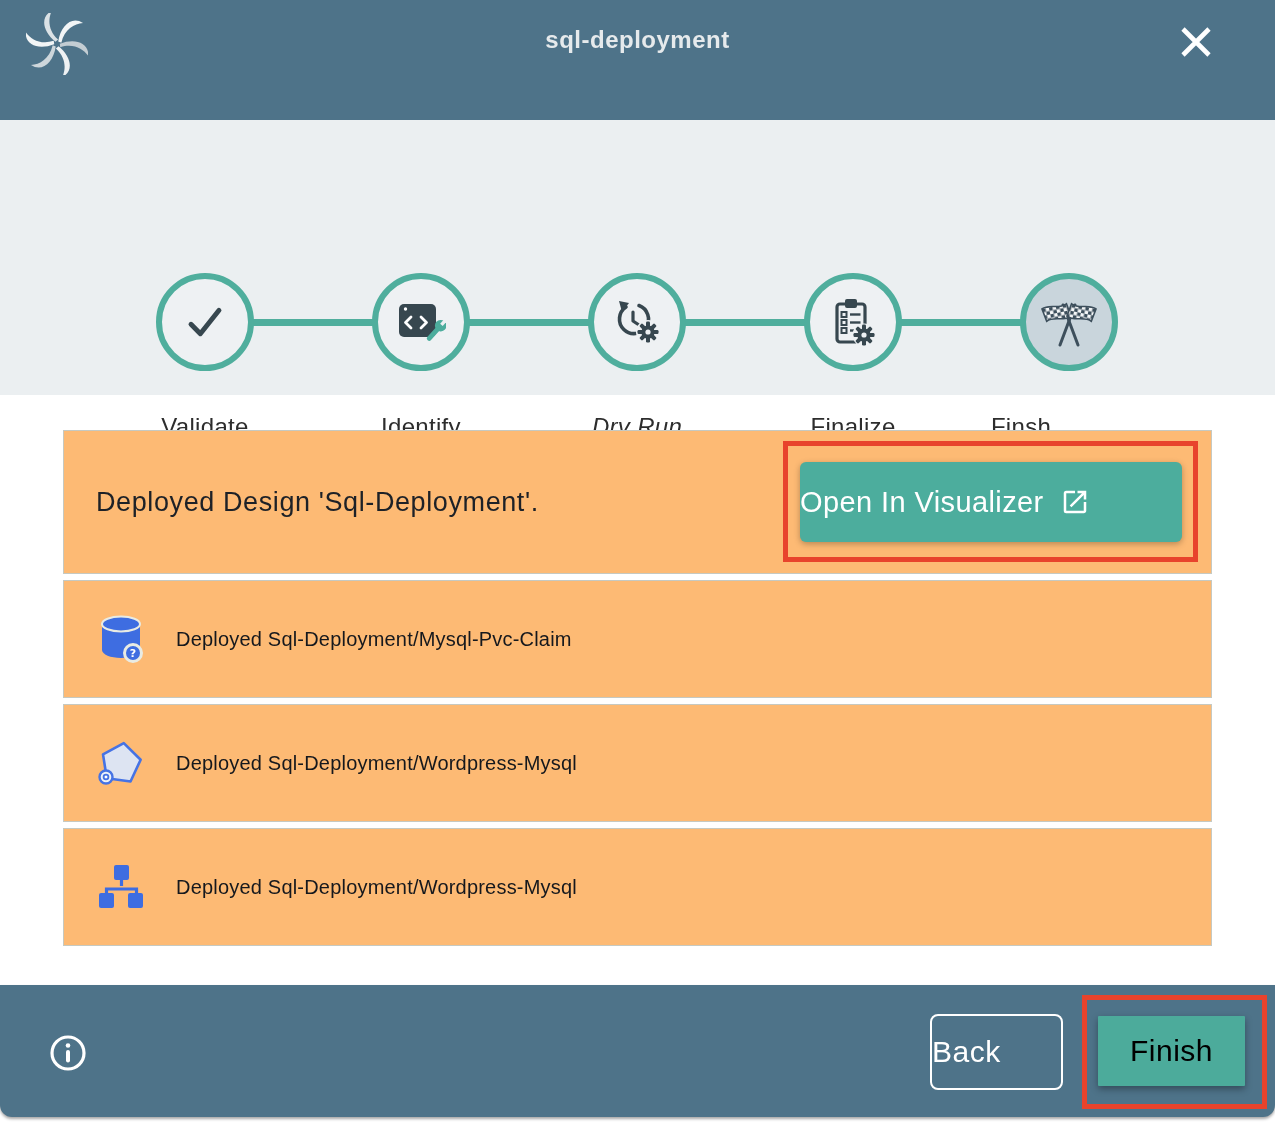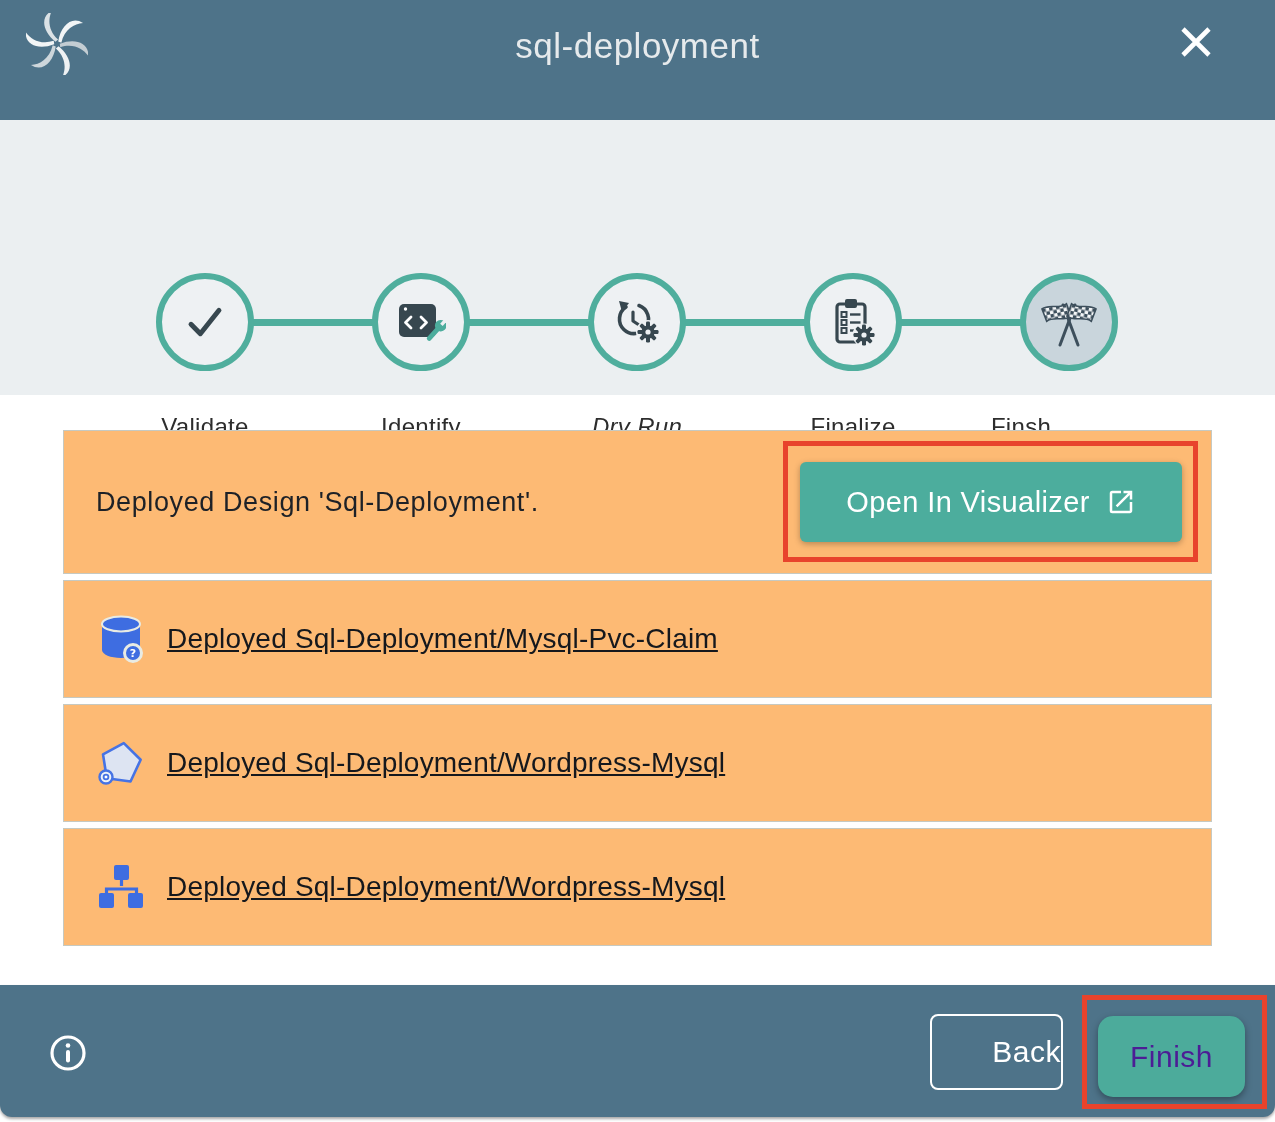--- a/index.html
+++ b/index.html
@@ -4,65 +4,65 @@
 <style>
   * { margin:0; padding:0; box-sizing:border-box; }
   html,body { background:#ffffff; }
   body { font-family:"Liberation Sans","DejaVu Sans",sans-serif; }
   .dialog { position:relative; width:1275px; height:1122px; background:#ffffff; overflow:hidden; }
 
   
   .header { position:absolute; left:0; top:0; width:1275px; height:120px; background:#4e7389; }
   .logo { position:absolute; left:26px; top:13px; width:62px; height:62px; }
   .title { position:absolute; left:0; right:0; top:26px; text-align:center;
-           font-size:35px; letter-spacing:.5px; color:#e6eaec; }
+           font-size:24px; letter-spacing:.5px; color:#e6eaec;font-weight:bold; }
   .close-btn { position:absolute; left:1172px; top:18px; width:48px; height:48px;
                display:flex; align-items:center; justify-content:center; cursor:pointer; background:transparent; border:none; }
 
   
   .stepper { position:absolute; left:0; top:120px; width:1275px; height:275px; background:#ebeff1; }
   .connector { position:absolute; left:205px; top:199px; width:864px; height:7px; background:#4fae9d; }
   .step-circle { position:absolute; top:153px; width:98px; height:98px; border:6px solid #4fae9d;
                  border-radius:50%; background:#eef1f3; display:flex; align-items:center; justify-content:center; }
   .step-circle.active { background:#c9d5dc; }
   .step-label { position:absolute; top:287px; width:170px; text-align:center;
                 font-size:24px; line-height:40px; color:#2d2d2d; letter-spacing:.3px; }
   .row { position:absolute; left:63px; width:1149px; background:#fdba74; border:1px solid #c6c9c1;
          display:flex; align-items:center; }
   .row-design   { top:430px; height:144px; }
   .row-item-1   { top:580px; height:118px; }
   .row-item-2   { top:704px; height:118px; }
   .row-item-3   { top:828px; height:118px; }
   .design-text { padding-left:32px; font-size:27px; letter-spacing:.6px; color:#1d2127; }
   .item-icon { width:48px; height:48px; margin-left:33px; flex:0 0 48px;
                display:flex; align-items:center; justify-content:center; }
-  .item-text { margin-left:22px; font-size:28px; letter-spacing:.2px; color:#15181d;text-decoration:underline; }
+  .item-text { margin-left:31px; font-size:20px; letter-spacing:.2px; color:#15181d; }
 
   .visualizer-btn { position:absolute; left:800px; top:462px; width:382px; height:80px;
                     background:#4cad9d; border:none; border-radius:6px; cursor:pointer;
-                    display:flex; align-items:center; justify-content:center; gap:16px;
+                    display:flex; align-items:center; gap:16px;
                     color:#ffffff; font-size:29px; letter-spacing:.4px;
                     box-shadow:0 2px 6px rgba(0,0,0,.28); }
 
   .annotation { position:absolute; border:5px solid #e8432c; pointer-events:none; z-index:9; }
   .annotation-1 { left:783px; top:441px; width:415px; height:121px; }
   .annotation-2 { left:1082px; top:995px; width:185px; height:114px; }
 
   
   .footer { position:absolute; left:0; top:985px; width:1275px; height:132px; background:#4e7389;
             border-radius:0 0 12px 12px; box-shadow:0 2px 3px rgba(0,0,0,.35); }
   .info-btn { position:absolute; left:48px; top:1033px; width:40px; height:40px;
               background:transparent; border:none; cursor:pointer; padding:0; }
   .back-btn { position:absolute; left:930px; top:1014px; width:133px; height:76px;
               background:transparent; border:2px solid #ffffff; border-radius:8px; cursor:pointer;
               color:#ffffff; font-size:30px; letter-spacing:.5px;
-              display:flex; align-items:center; justify-content:flex-end; }
-  .finish-btn { position:absolute; left:1098px; top:1016px; width:147px; height:81px;
-                background:#4cab9b; border:none; border-radius:15px; cursor:pointer;
-                color:#4c1d95; font-size:30px; letter-spacing:.5px;
+              display:flex; align-items:center; justify-content:flex-start; }
+  .finish-btn { position:absolute; left:1098px; top:1016px; width:147px; height:70px;
+                background:#4cab9b; border:none; border-radius:1px; cursor:pointer;
+                color:#000000; font-size:30px; letter-spacing:.5px;
                 display:flex; align-items:center; justify-content:center;
                 box-shadow:0 3px 7px rgba(0,0,0,.35); }
 </style>
 </head>
 <body>
 
 <div class="dialog">
 
   <div class="header">
     <div class="logo">

